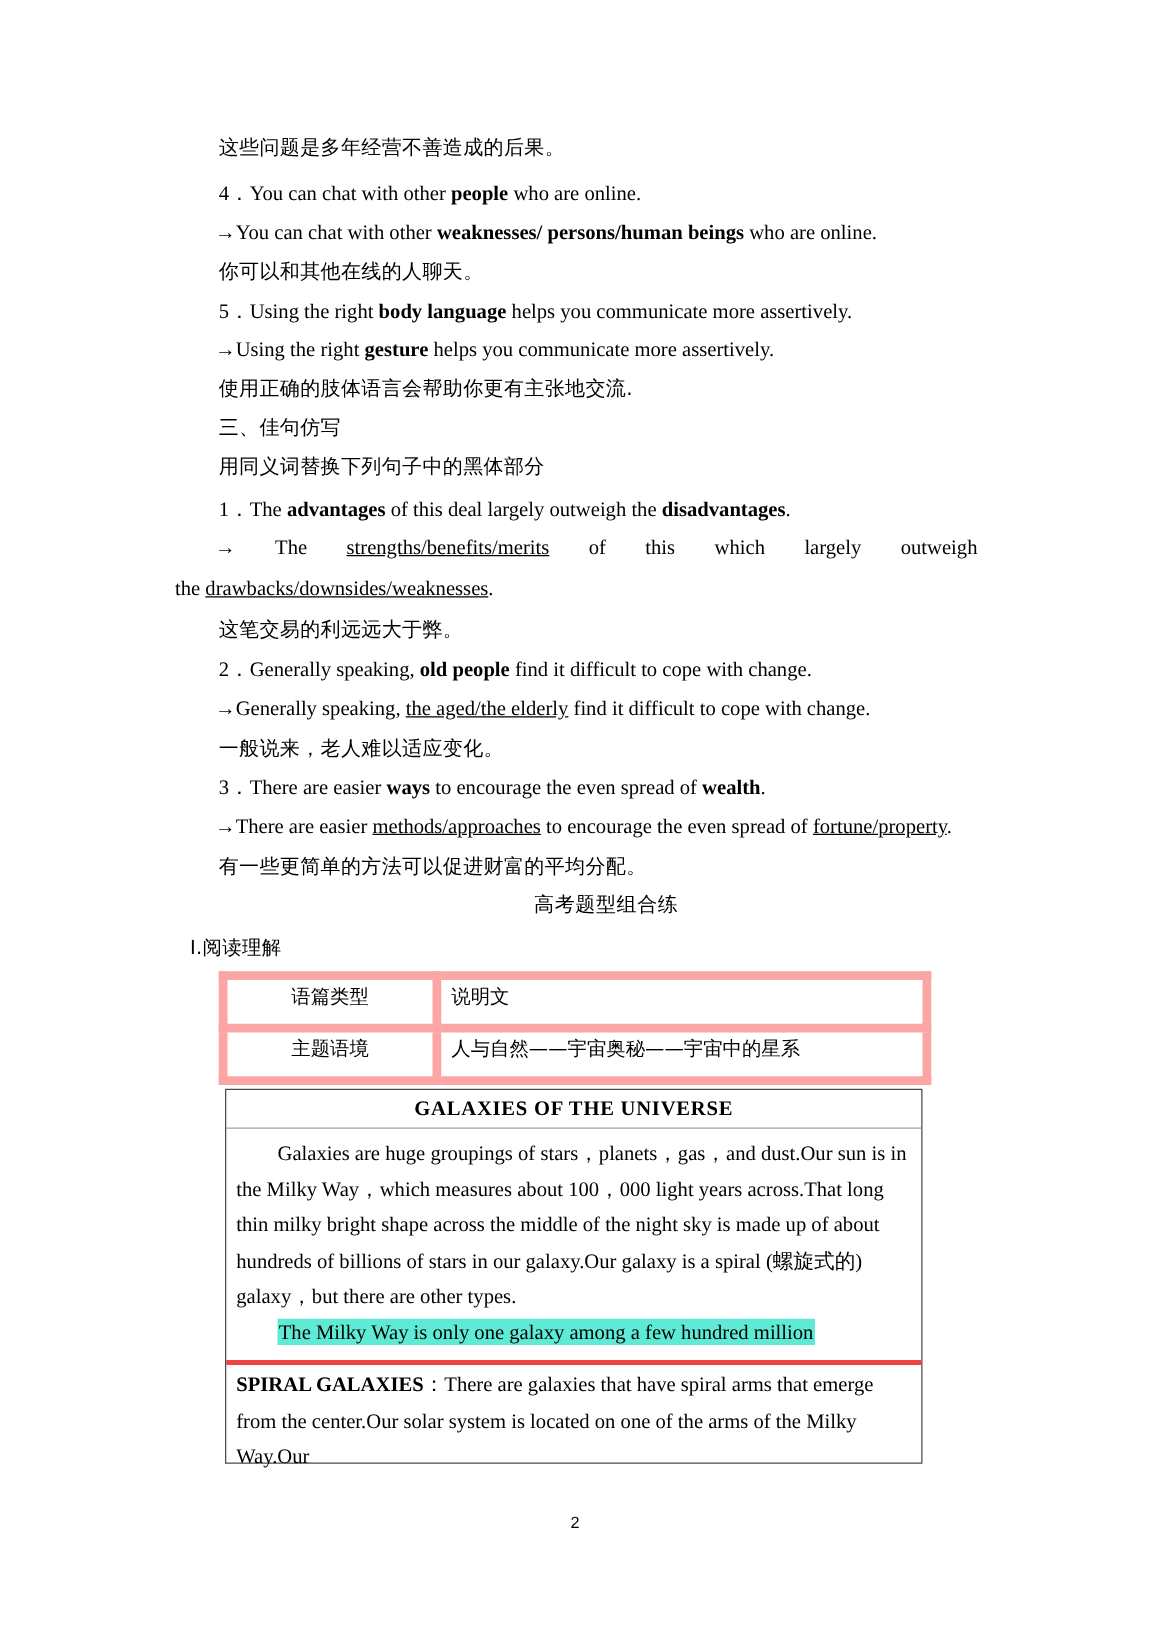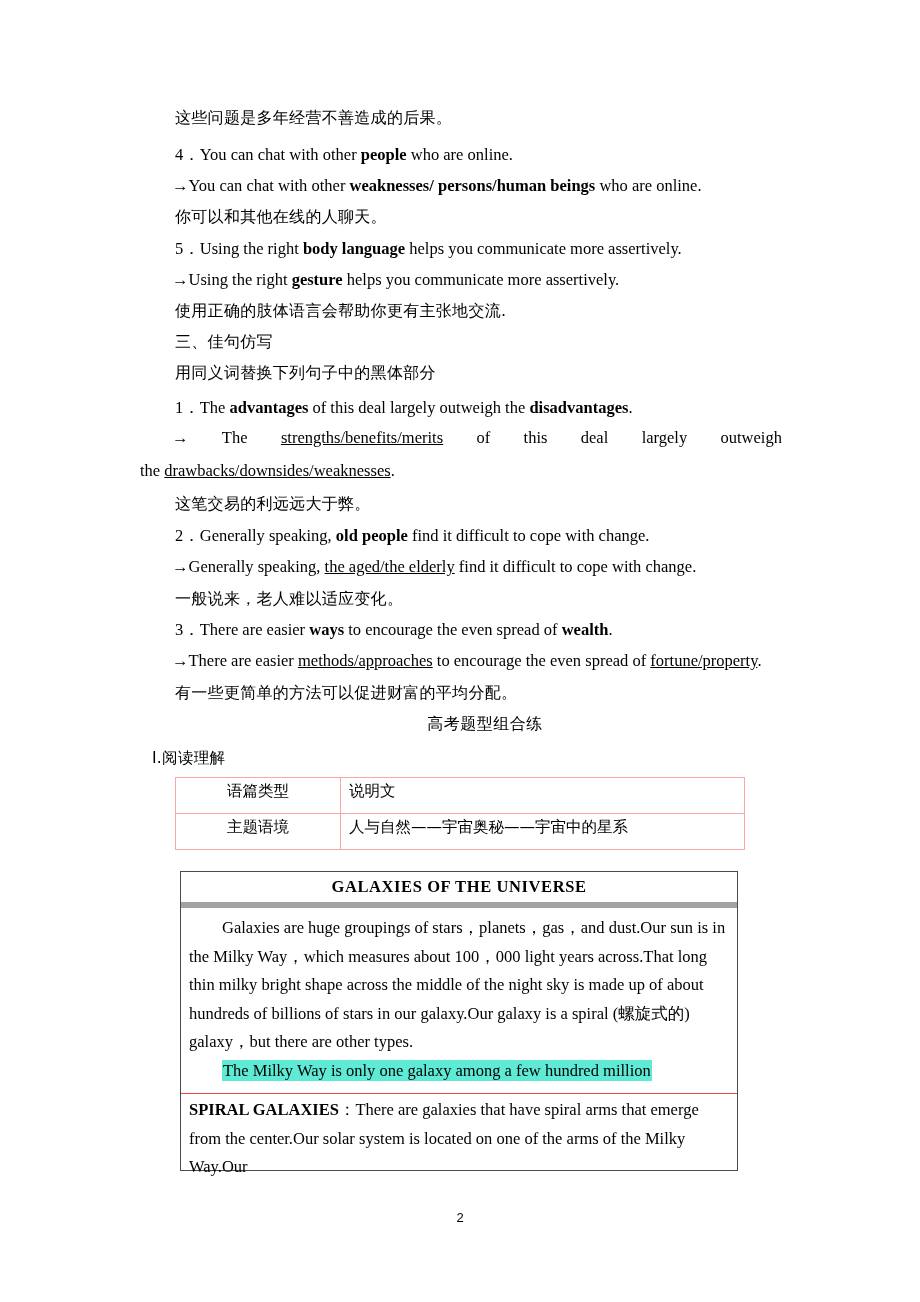--- a/index.html
+++ b/index.html
@@ -62,21 +62,21 @@
 
   
   .info-table {
     position: absolute;
     border-collapse: collapse;
     table-layout: fixed;
     font-family: "DejaVu Sans", "Liberation Sans", sans-serif;
     font-size: 15.5px;
   }
   .info-table td {
-    border: 1px solid #fca5a5;
+    border: 7px solid #fca5a5;
     height: 32px;
     vertical-align: top;
     padding: 3px 6px 0 6px;
   }
   .info-table td.lbl {
     width: 152px;
     text-align: center;
   }
   .info-table td.val {
     text-align: left;
@@ -89,29 +89,29 @@
     border: 1px solid #4a4a4a;
     box-sizing: border-box;
     background: #fff;
   }
   .passage-title {
     text-align: center;
     font-weight: bold;
     font-size: 16.5px;
     letter-spacing: 0.6px;
     padding: 5px 0 5px 0;
-    border-bottom: 6px solid #a3a3a3;
+    border-bottom: 1px solid #a3a3a3;
     font-family: "Liberation Serif", "DejaVu Serif", serif;
   }
   .passage-body {
     padding: 6px 8px 8px 8px;
     font-family: "Liberation Serif", "DejaVu Serif", serif;
     font-size: 16.5px;
     line-height: 28.5px;
-    border-bottom: 1px solid #ef4444;
+    border-bottom: 4px solid #ef4444;
   }
   .passage-body p {
     margin: 0;
     text-indent: 2em;
   }
   .hl-block {
     margin: 0;
     padding: 0 0 0 2em;
     text-indent: 0;
   }
@@ -170,21 +170,21 @@
   <div class="line en" style="left:175px; top:398px;">
     <span>1．</span><span>The </span><b>advantages</b><span> of this deal largely outweigh the </span><b>disadvantages</b><span>.</span>
   </div>
 
   <div class="justify-row" style="left:172px; top:428px; width:610px;">
     <span>→</span>
     <span>The</span>
     <span class="u">strengths/benefits/merits</span>
     <span>of</span>
     <span>this</span>
-    <span>deal</span>
+    <span>which</span>
     <span>largely</span>
     <span>outweigh</span>
   </div>
 
   <div class="line en" style="left:140px; top:461px;">
     <span>the </span><span class="u">drawbacks/downsides/weaknesses</span><span>.</span>
   </div>
 
   <div class="line cn" style="left:175px; top:494px;">这笔交易的利远远大于弊。</div>
 

